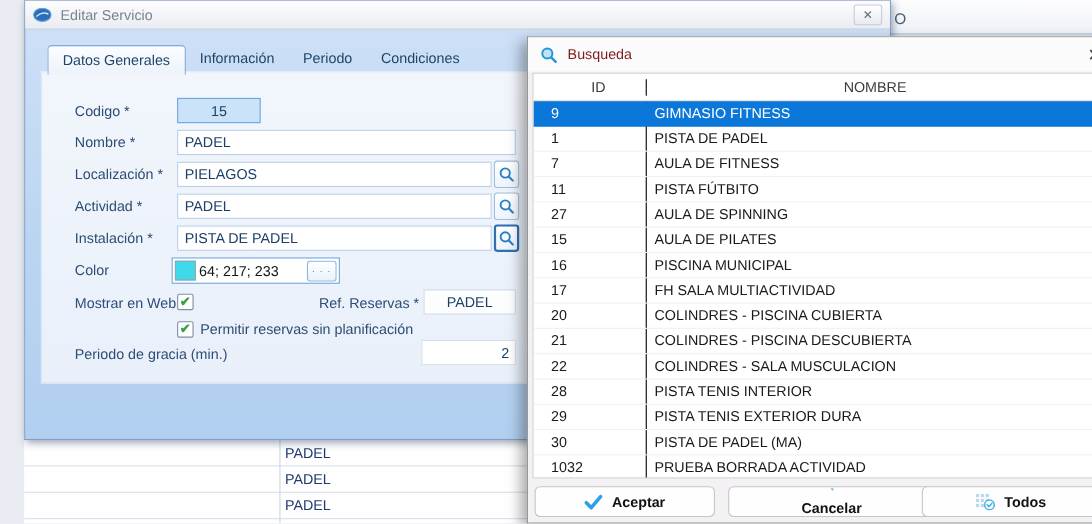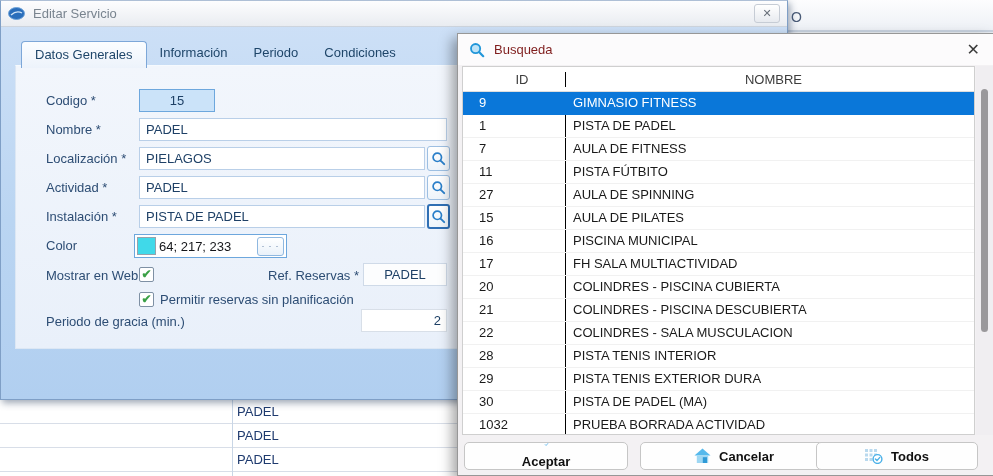--- a/index.html
+++ b/index.html
@@ -1,18 +1,18 @@
 <!DOCTYPE html>
 <html><head>
 <meta charset="utf-8">
 <style>
   * { margin:0; padding:0; box-sizing:border-box; }
   html,body { width:993px; height:476px; overflow:hidden; }
   body { font-family:"Liberation Sans", sans-serif; background:#e8ecf2; position:relative; }
-  .abs { position:absolute; }
+  .abs { position:absolute;margin-left:22px; }
 
   
   #bg-topstrip { left:787px; top:0; width:206px; height:32px;
     background:linear-gradient(180deg,#fdfdfe,#eef1f6);
     border-bottom:2px solid #c9d3e0; }
   #bg-topstrip .bg-o { position:absolute; left:4px; top:9px; color:#4a5b77; font-size:14px; }
 
   #bg-table { left:0; top:400px; width:457px; height:76px; background:#fff; overflow:hidden; }
   #bg-table .bgrow { height:24px; border-bottom:1px solid #d8dee8; position:relative; }
   #bg-table .bgrow span { position:absolute; left:237px; top:0; line-height:23px;
@@ -105,22 +105,22 @@
   .srow.selected .cnombre { border-left-color:#0a77d9; }
 
   #scroll-track { position:absolute; left:518px; top:32px; width:18px; height:369px; background:#f0eef1; }
   #scroll-thumb { position:absolute; left:5px; top:23px; width:7px; height:243px;
     background:#9a989b; border-radius:4px; }
 
   .sw-btn { position:absolute; top:408px; height:28px; background:#fefefe;
     border:1px solid #c6c6c6; border-radius:5px; display:flex; align-items:center;
     justify-content:center; gap:8px; font-size:13px; font-weight:bold; color:#111;
     cursor:default; }
-  #btn-aceptar  { left:6px;   width:164px;flex-direction:column; }
-  #btn-cancelar { left:182px; width:188px; }
+  #btn-aceptar  { left:6px;   width:164px; }
+  #btn-cancelar { left:182px; width:188px;flex-direction:column; }
   #btn-todos    { left:358px; width:162px; }
   .icon-svg { display:block; }
 </style>
 </head>
 <body>
 
 <div class="abs" id="bg-topstrip">
   <span class="bg-o">O</span>
 </div>
 

